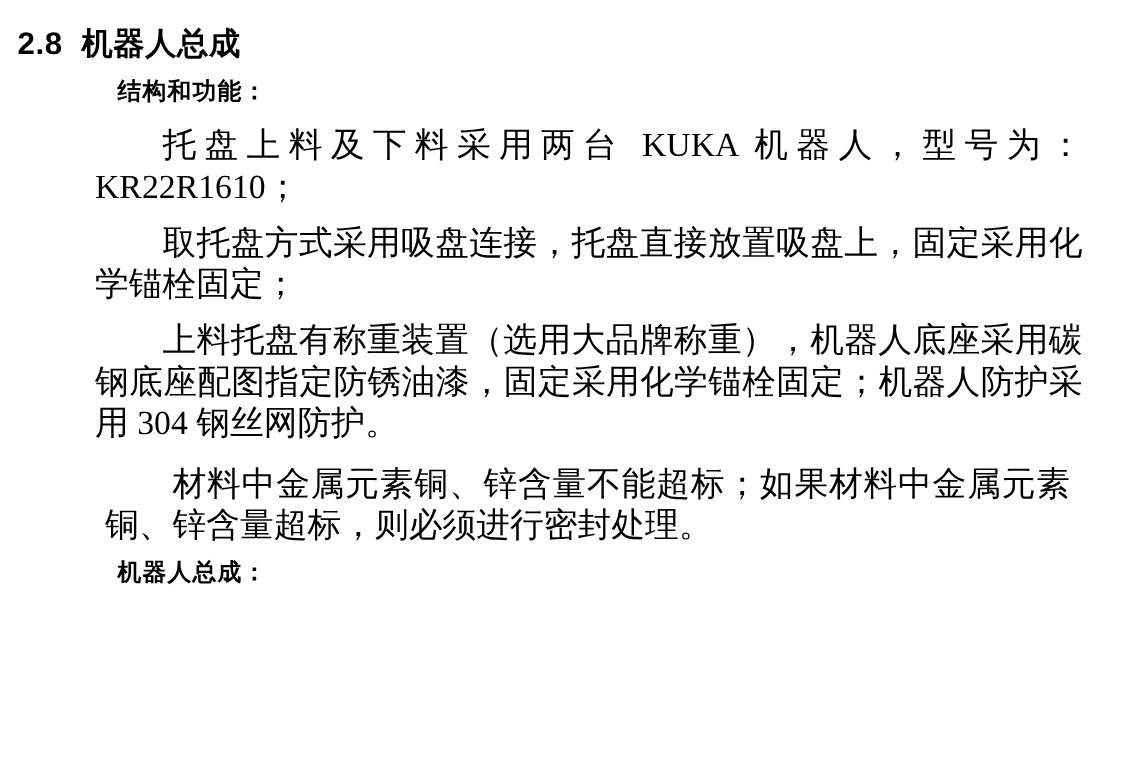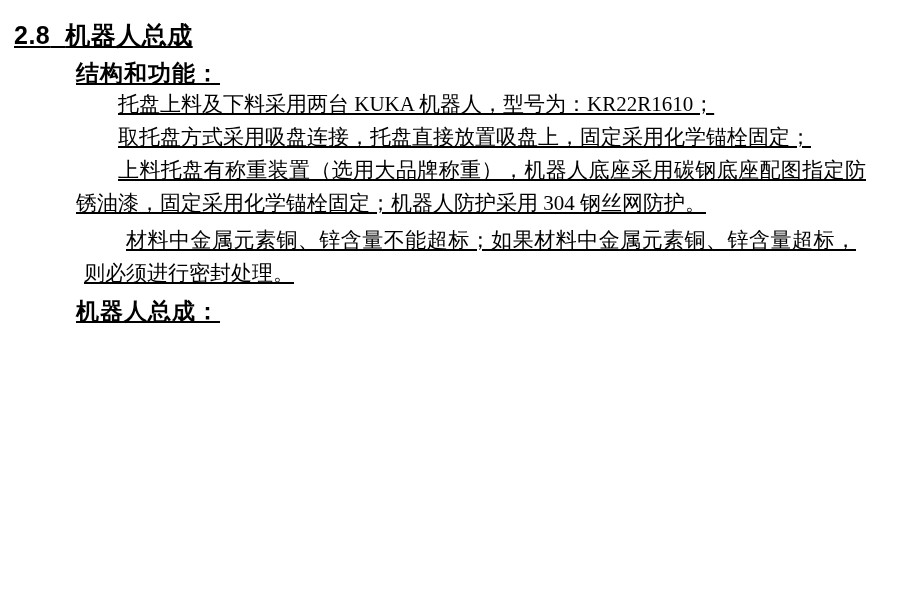--- a/index.html
+++ b/index.html
@@ -13,42 +13,41 @@
     overflow: hidden;
     font-family: "Liberation Serif", serif;
     color: #000000;
   }
   .page {
     position: relative;
     width: 914px;
     height: 610px;
     box-sizing: border-box;
     padding: 18px 30px 12px 14px;
-    text-decoration: underline;
   }
   .section-heading {
     font-family: "Liberation Sans", sans-serif;
     font-size: 25px;
     line-height: 34px;
     letter-spacing: 0.5px;
     margin: 0 0 6px 0;
     white-space: pre;
   }
   .sub-heading {
     font-family: "DejaVu Serif", serif;
     font-weight: bold;
-    font-size: 23px;
+    font-size: 19px;
     line-height: 30px;
-    margin: 6px 0 0 62px;
+    margin: 6px 0 0 80px;
     letter-spacing: 1px;
   }
   .para {
-    font-size: 21px;
+    font-size: 27px;
     line-height: 33px;
-    margin: 0 0 0 62px;
+    margin: 12px 0 0 62px;
     text-align: justify;
     text-justify: inter-ideograph;
     padding-right: 18px;
   }
   .para.indent {
     text-indent: 2em;
   }
   .para-tight {
     margin-top: 2px;
   }

